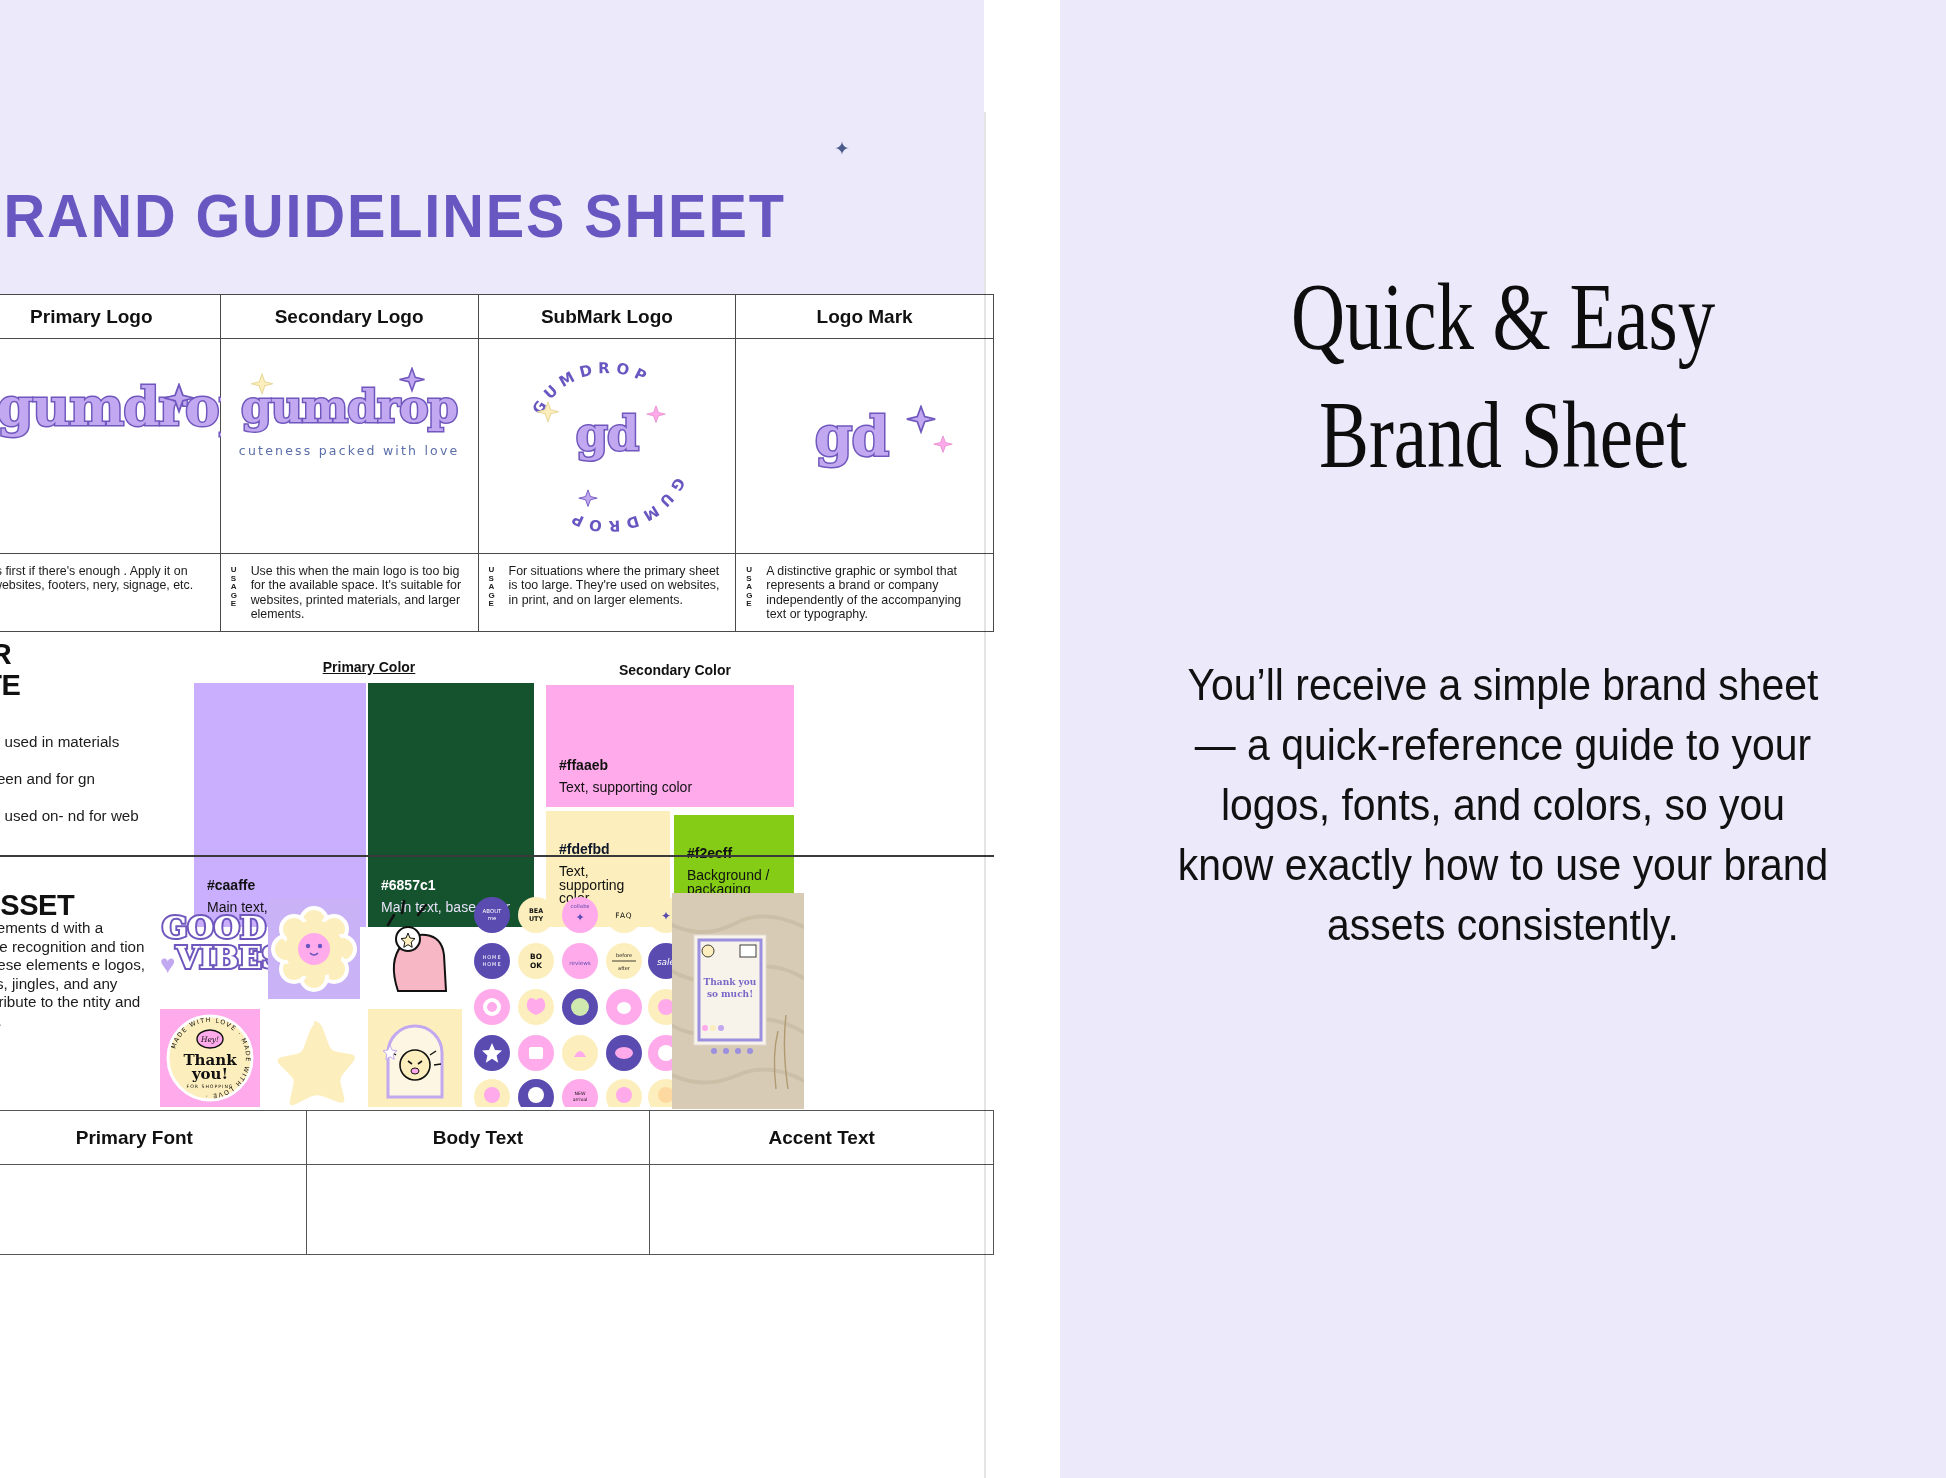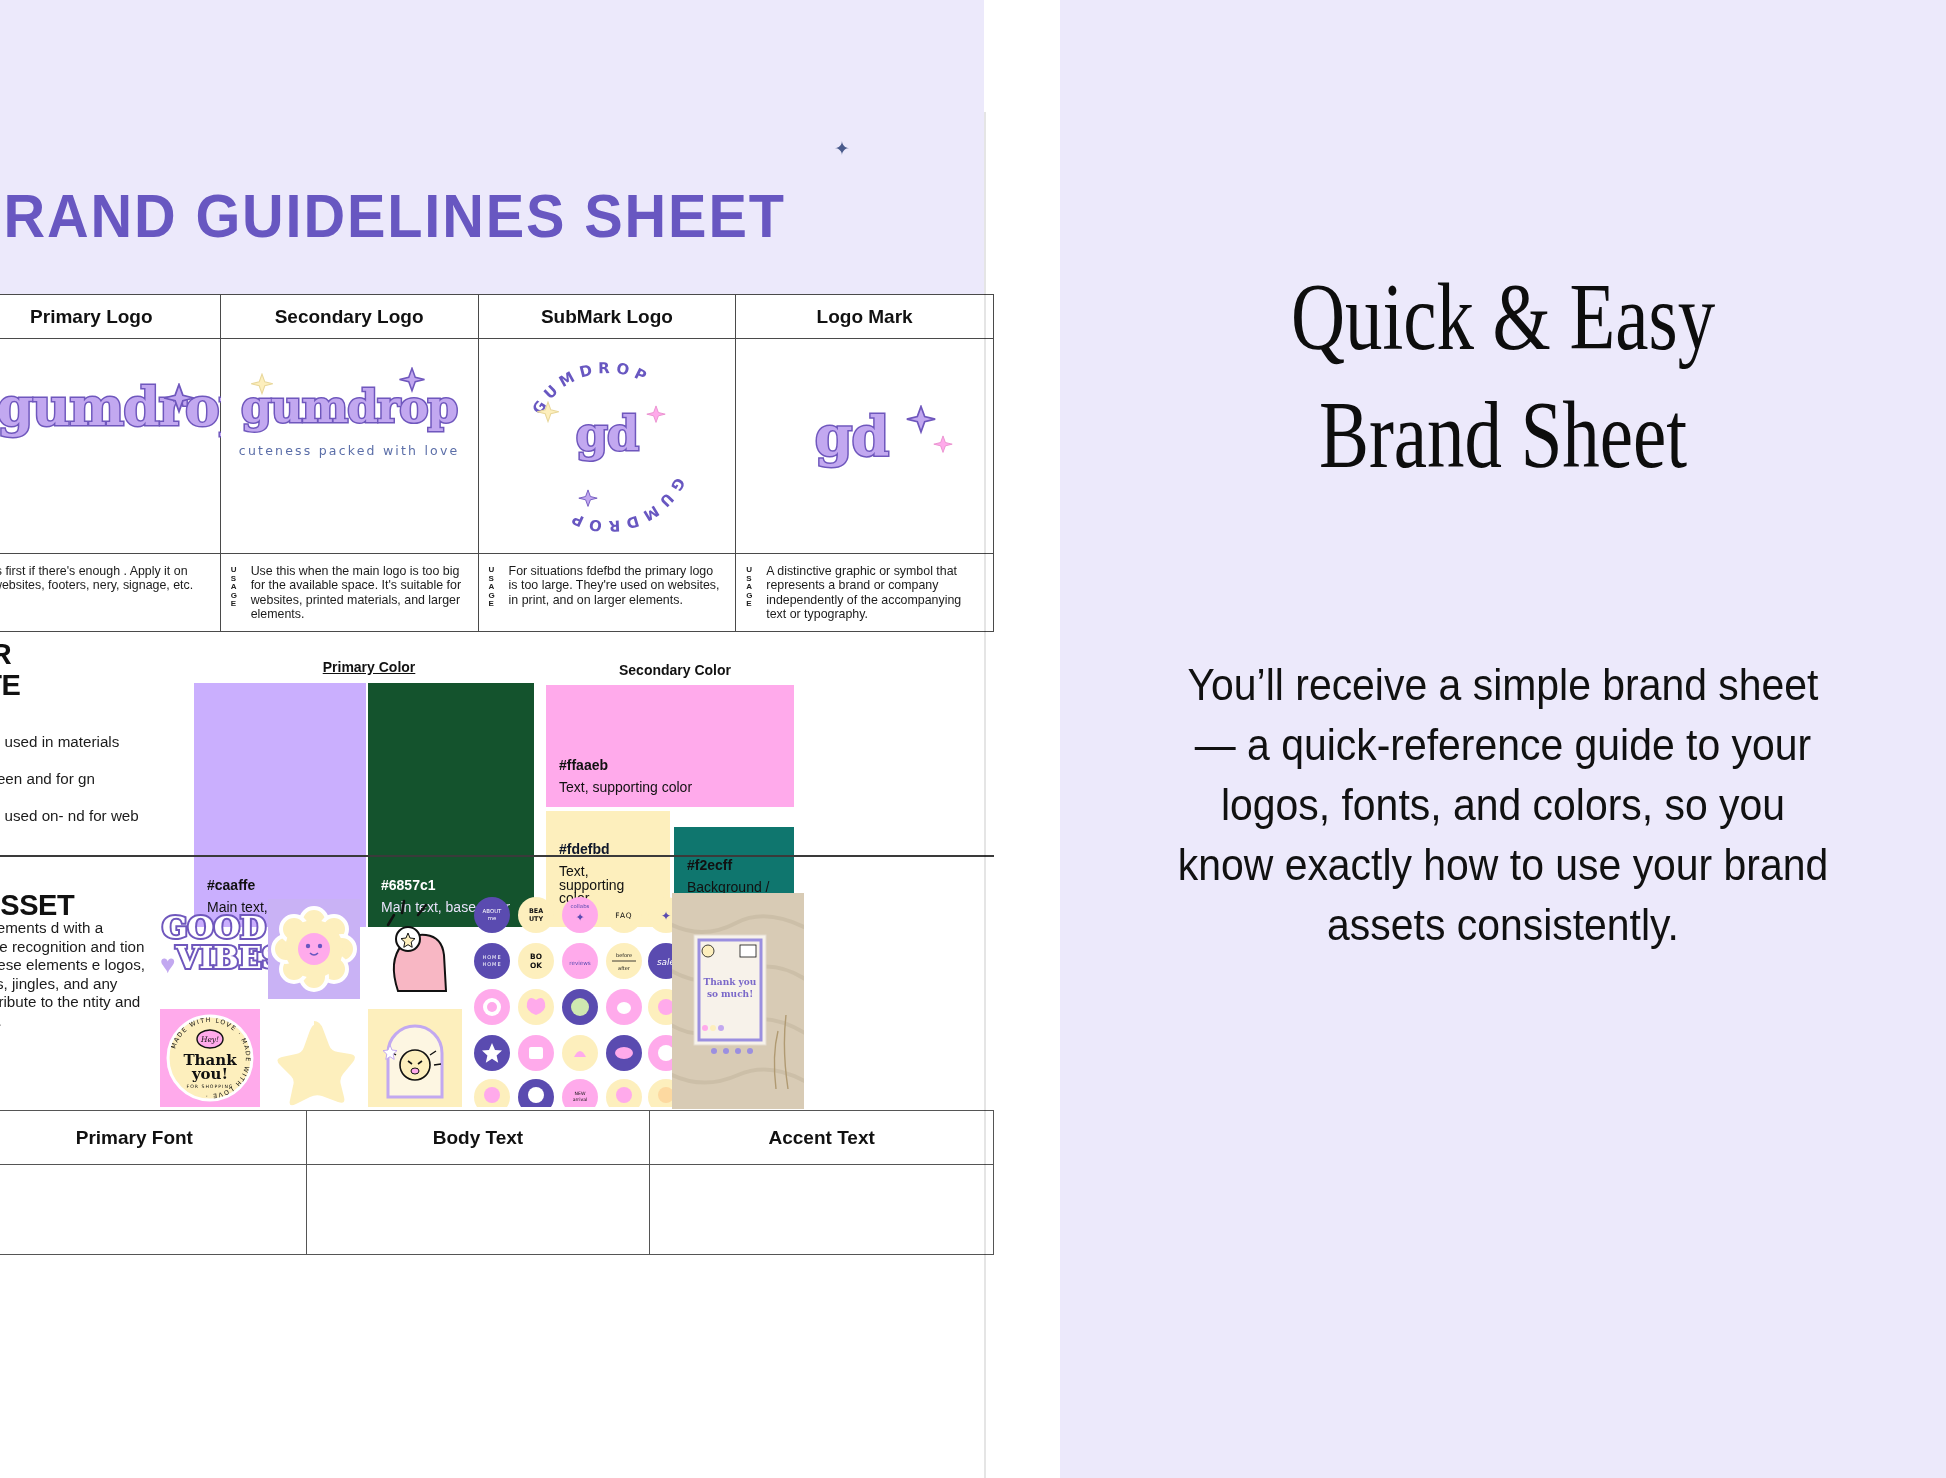--- a/index.html
+++ b/index.html
@@ -317,21 +317,21 @@
         <td class="logo-usage">
 
           <div class="usage-text">is first if there's enough . Apply it on websites, footers, nery, signage, etc.</div>
         </td>
         <td class="logo-usage">
           <div class="usage-tag">U<br>S<br>A<br>G<br>E</div>
           <div class="usage-text">Use this when the main logo is too big for the available space. It's suitable for websites, printed materials, and larger elements.</div>
         </td>
         <td class="logo-usage">
           <div class="usage-tag">U<br>S<br>A<br>G<br>E</div>
-          <div class="usage-text">For situations fdefbd the primary logo is too large. They're used on websites, in print, and on larger elements.</div>
+          <div class="usage-text">For situations where the primary sheet is too large. They're used on websites, in print, and on larger elements.</div>
         </td>
         <td class="logo-usage">
           <div class="usage-tag">U<br>S<br>A<br>G<br>E</div>
           <div class="usage-text">A distinctive graphic or symbol that represents a brand or company independently of the accompanying text or typography.</div>
         </td>
       </tr>
     </tbody>
       </table>
 
     <div id="palette-section">
@@ -361,21 +361,21 @@
       <div class="swatch" style="left:536px;top:46px;width:248px;height:122px;background:#ffaaeb;">
         <div class="hex" style="top:72px;color:#111;">#ffaaeb</div>
         <div class="use" style="top:96px;color:#111;">Text, supporting color</div>
       </div>
 
       <div class="swatch" style="left:536px;top:172px;width:124px;height:116px;background:#fdefbd;">
         <div class="hex" style="top:30px;color:#0f172a;">#fdefbd</div>
         <div class="use" style="top:54px;color:#111;width:94px;">Text, supporting color</div>
       </div>
 
-      <div class="swatch" style="left:664px;top:188px;width:120px;height:116px;background:#0f766e;">
+      <div class="swatch" style="left:664px;top:176px;width:120px;height:116px;background:#84cc16;">
         <div class="hex" style="top:30px;color:#111;">#f2ecff</div>
         <div class="use" style="top:54px;color:#111;width:98px;">Background / packaging base</div>
       </div>
     </div>
 
     <div id="divider"></div>
 
     <div id="asset-heading">ND ASSET</div>
     <div id="asset-desc">distinctive elements d with a brand that ate recognition and tion in the ce. These elements e logos, color taglines, jingles, and any other at contribute to the ntity and perception d.</div>
 

